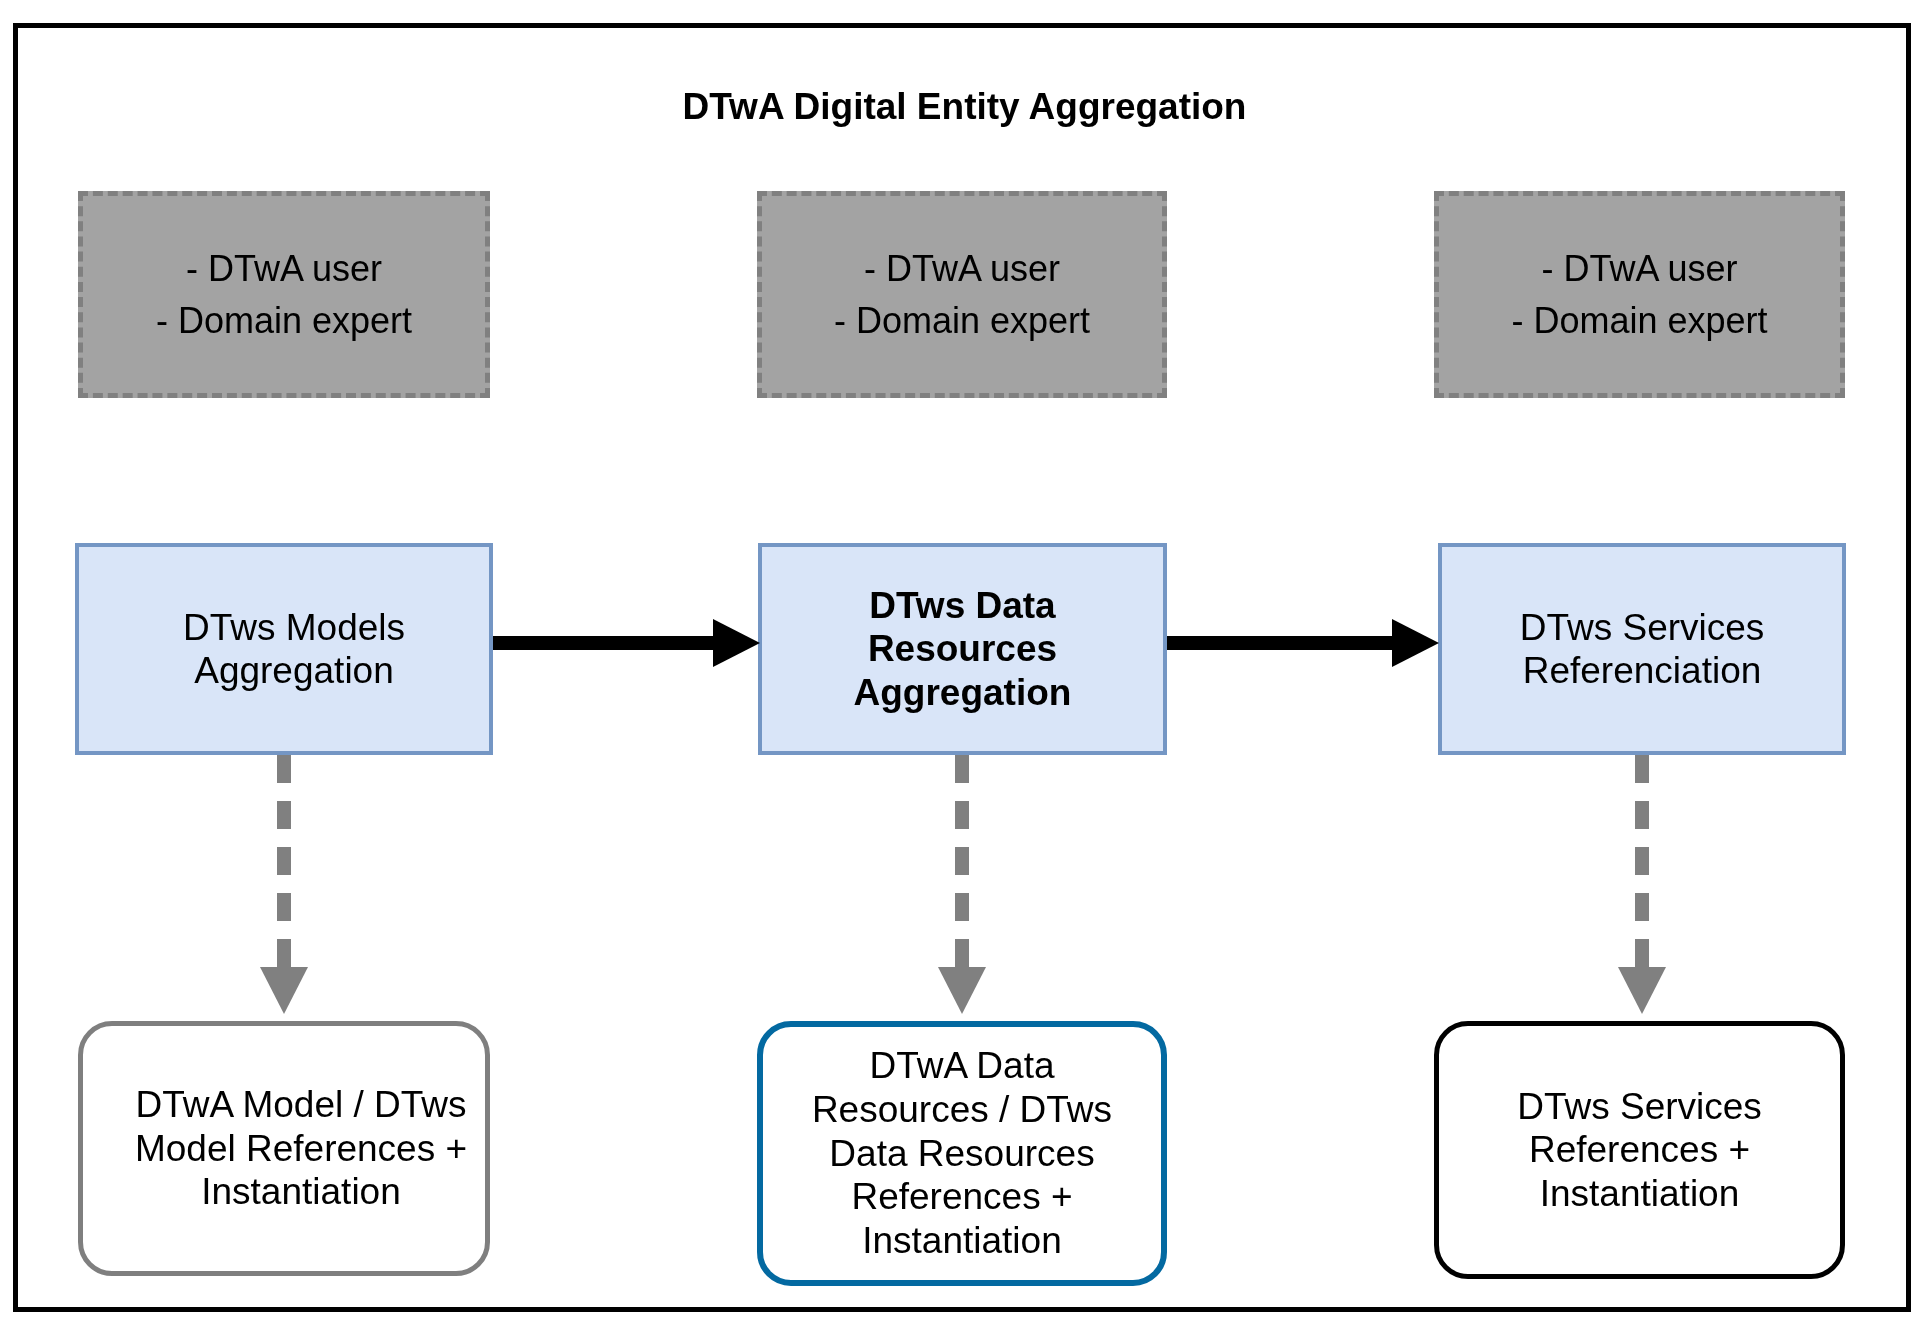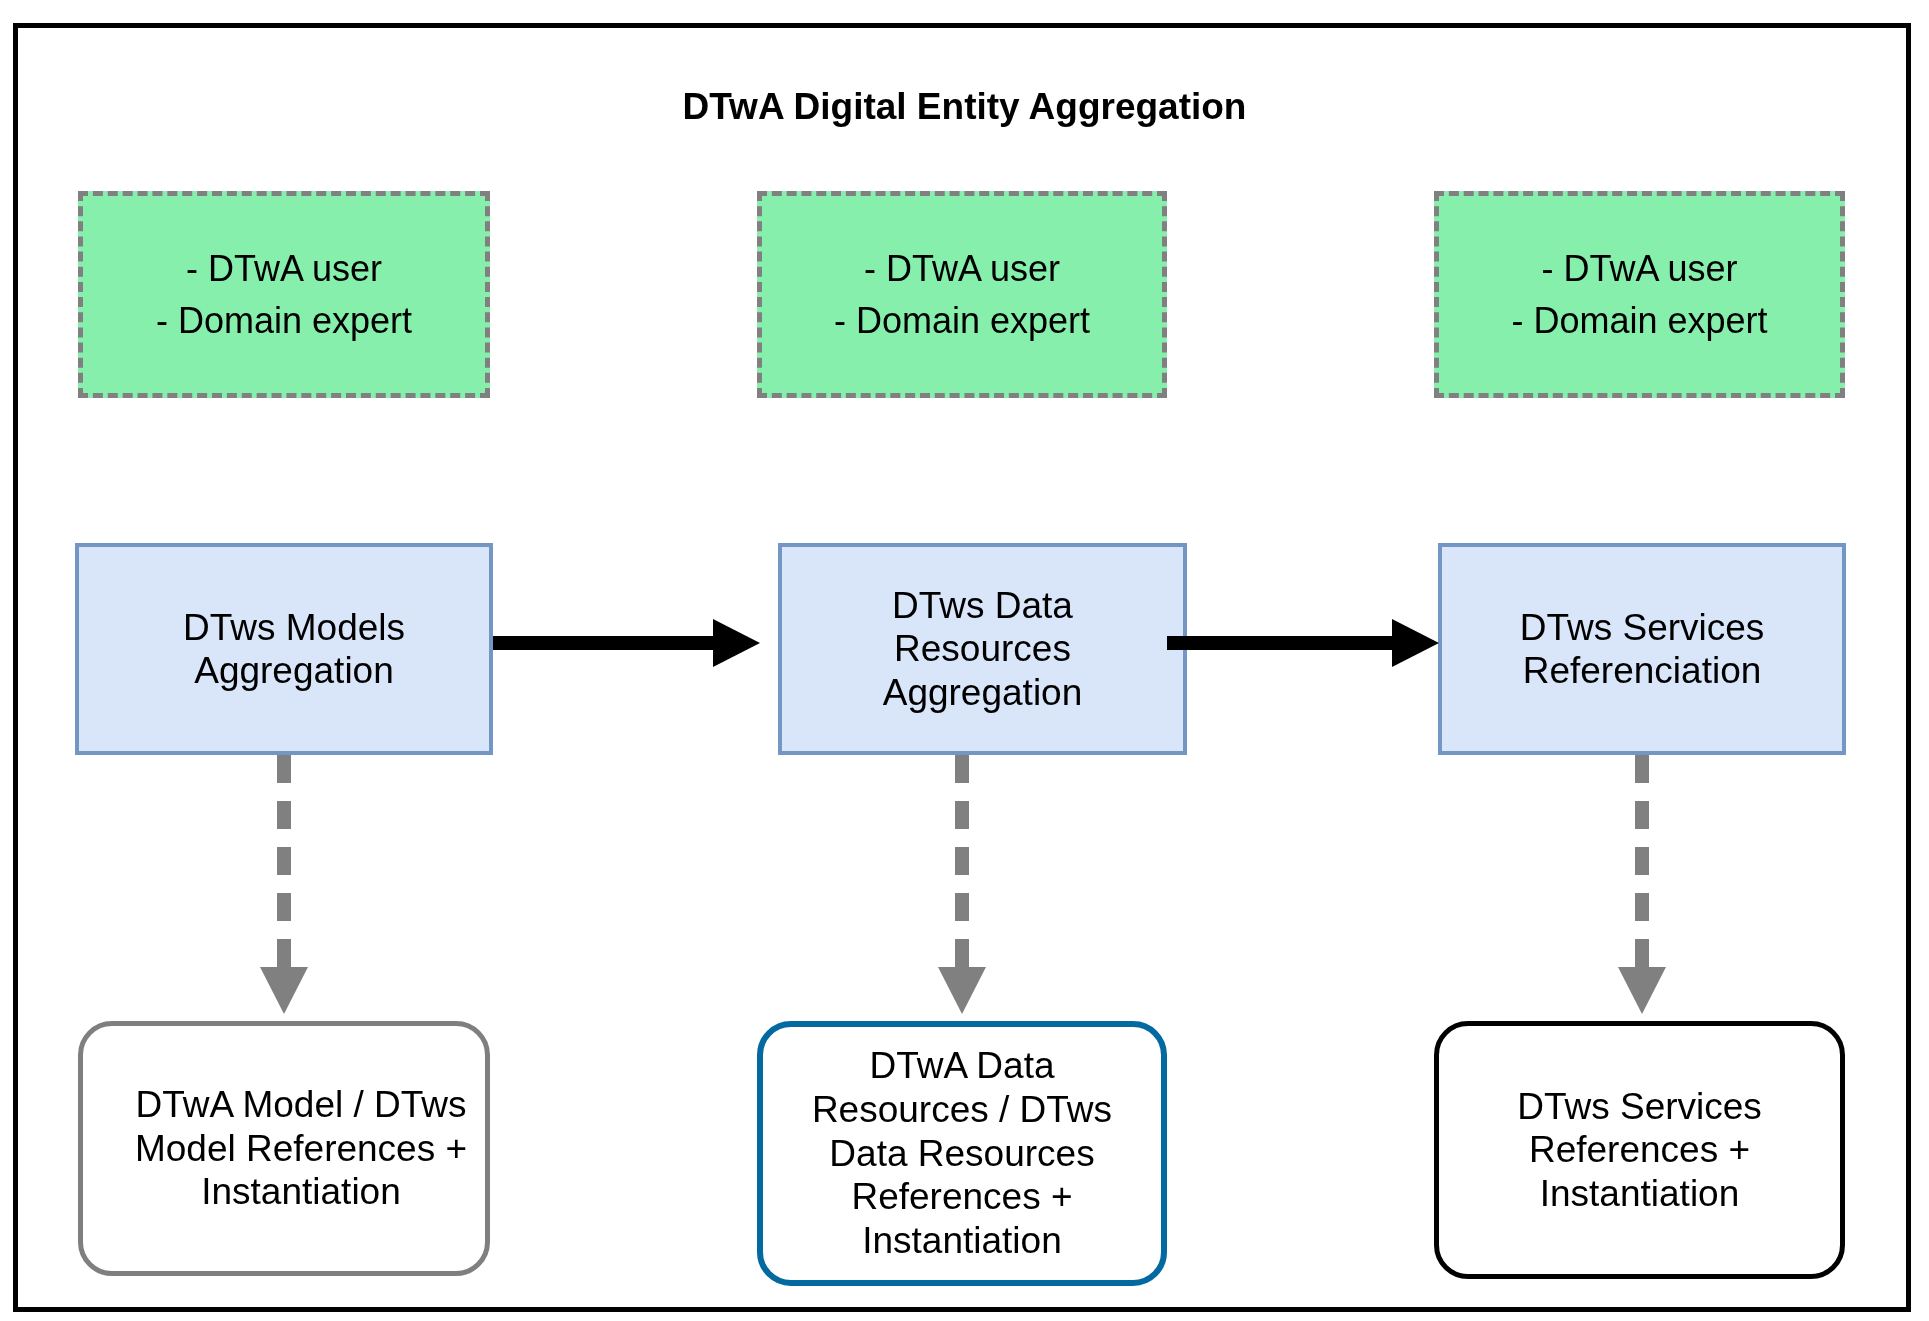--- a/index.html
+++ b/index.html
@@ -42,21 +42,21 @@
     letter-spacing: 0px;
     line-height: 1.1;
   }
   
   .actor-box {
     position: absolute;
     top: 183px;
     height: 207px;
     border: 5px dashed #808080;
     box-sizing: border-box;
-    background: #86efac;
+    background: #a3a3a3;
     display: flex;
     flex-direction: column;
     align-items: center;
     justify-content: center;
   }
   .actor-box .line {
     font-size: 36px;
     color: #000000;
     line-height: 1.42;
     white-space: nowrap;
@@ -78,21 +78,21 @@
     justify-content: center;
     text-align: center;
   }
   .process-box .label {
     font-size: 37px;
     color: #000000;
     line-height: 1.17;
     padding: 0 10px;
   }
   .proc-1 { left: 75px;   width: 418px; padding-left: 20px; }
-  .proc-2 { left: 778px;  width: 409px; }
+  .proc-2 { left: 758px;  width: 409px; font-weight: bold; }
   .proc-3 { left: 1438px; width: 408px; }
 
   
   .h-arrow {
     position: absolute;
     top: 628px;
     height: 14px;
   }
   .h-arrow .shaft {
     position: absolute;

